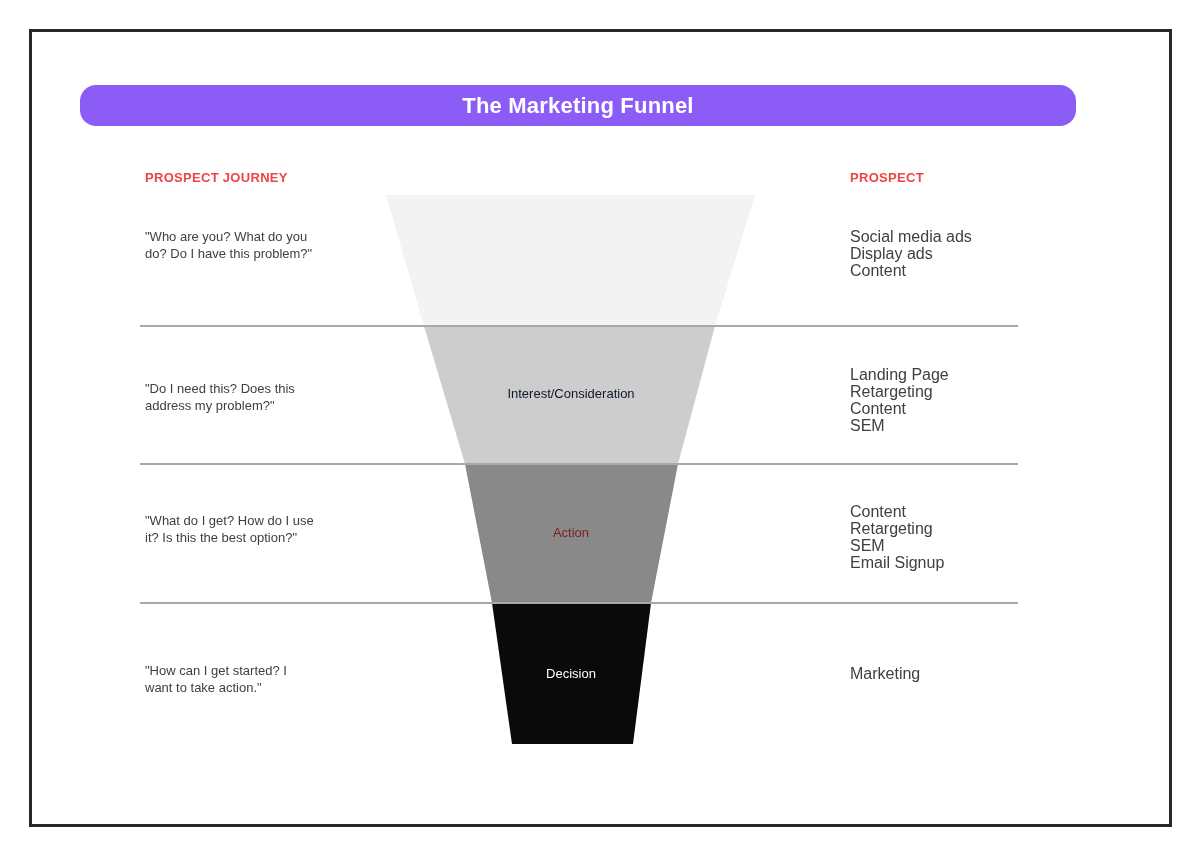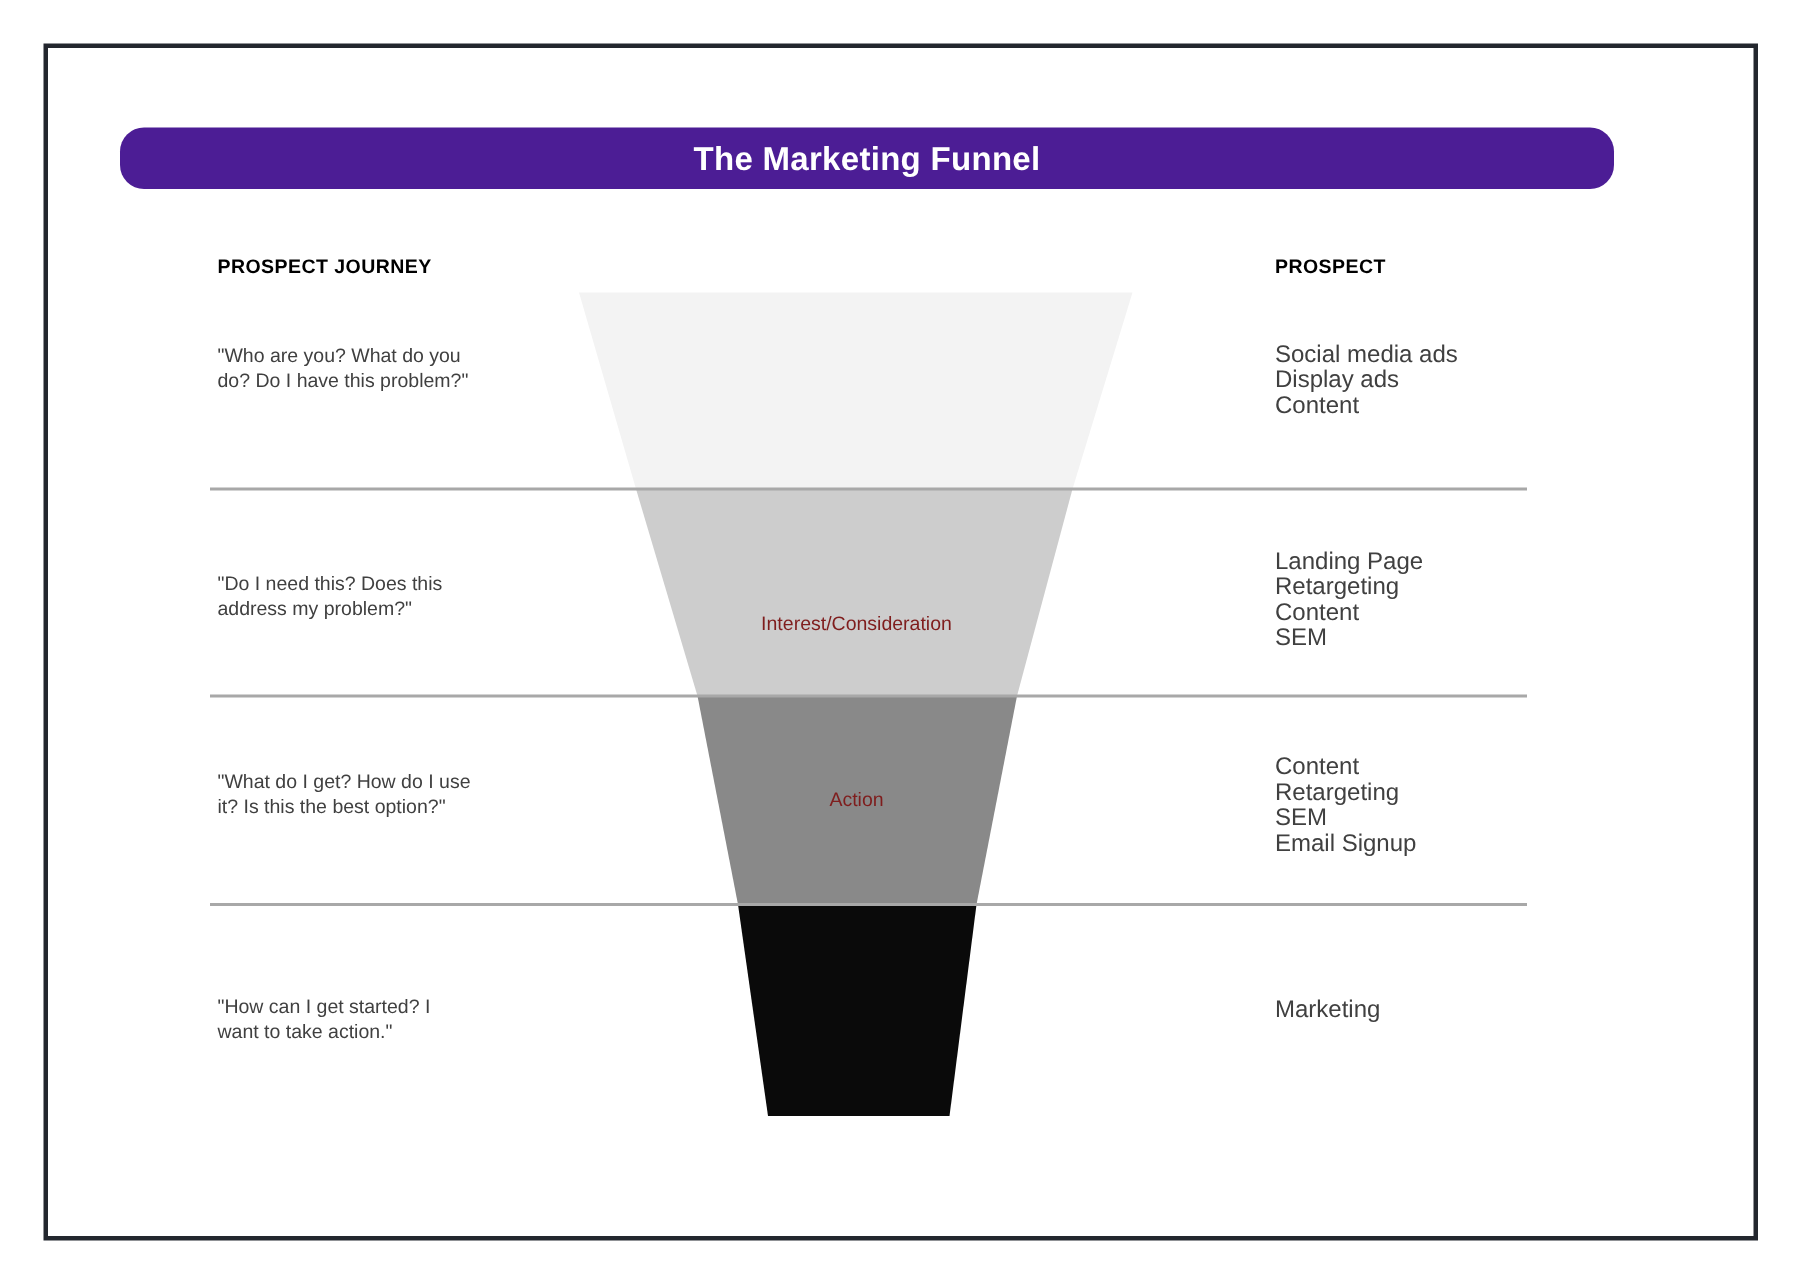--- a/index.html
+++ b/index.html
@@ -24,38 +24,38 @@
     border: 3px solid #23272e;
     box-sizing: border-box;
     background: #ffffff;
   }
   .title-bar {
     position: absolute;
     left: 80px;
     top: 85px;
     width: 996px;
     height: 41px;
-    background: #4c1d95;
+    background: #8b5cf6;
     border-radius: 16px;
     display: flex;
     align-items: center;
     justify-content: center;
   }
   .title-bar span {
     color: #ffffff;
     font-size: 22px;
     font-weight: bold;
     letter-spacing: 0.2px;
   }
   .col-header {
     position: absolute;
     top: 170px;
     font-size: 13px;
     font-weight: bold;
-    color: #000000;
+    color: #ef4444;
     letter-spacing: 0.3px;
   }
   .col-header.left  { left: 145px; }
   .col-header.right { left: 850px; }
   .divider {
     position: absolute;
     left: 140px;
     width: 878px;
     height: 2px;
     background: #a8a8a8;
@@ -112,22 +112,23 @@
     <polygon points="386,195 755,195 715,326 424,326" fill="#f3f3f3"></polygon>
     <polygon points="424,326 715,326 678,464 465,464" fill="#cdcdcd"></polygon>
     <polygon points="465,464 678,464 651,603 492,603" fill="#898989"></polygon>
     <polygon points="492,603 651,603 633,744 512,744" fill="#0a0a0a"></polygon>
   </svg>
 
   <div class="divider" style="top:325px"></div>
   <div class="divider" style="top:463px"></div>
   <div class="divider" style="top:602px"></div>
 
-  <div class="stage-label" style="top: 408px; color: #7f1d1d;">Interest/Consideration</div>
+  <div class="stage-label" style="top: 386px; color: #0f172a;">Interest/Consideration</div>
   <div class="stage-label" style="top: 525px; color: #7f1d1d;">Action</div>
+  <div class="stage-label" style="top: 666px; color: rgb(255, 255, 255);">Decision</div>
 
   <div class="quote" style="top:228px">"Who are you? What do you
 do? Do I have this problem?"</div>
   <div class="quote" style="top:380px">"Do I need this? Does this
 address my problem?"</div>
   <div class="quote" style="top:512px">"What do I get? How do I use
 it? Is this the best option?"</div>
   <div class="quote" style="top:662px">"How can I get started? I
 want to take action."</div>
 

